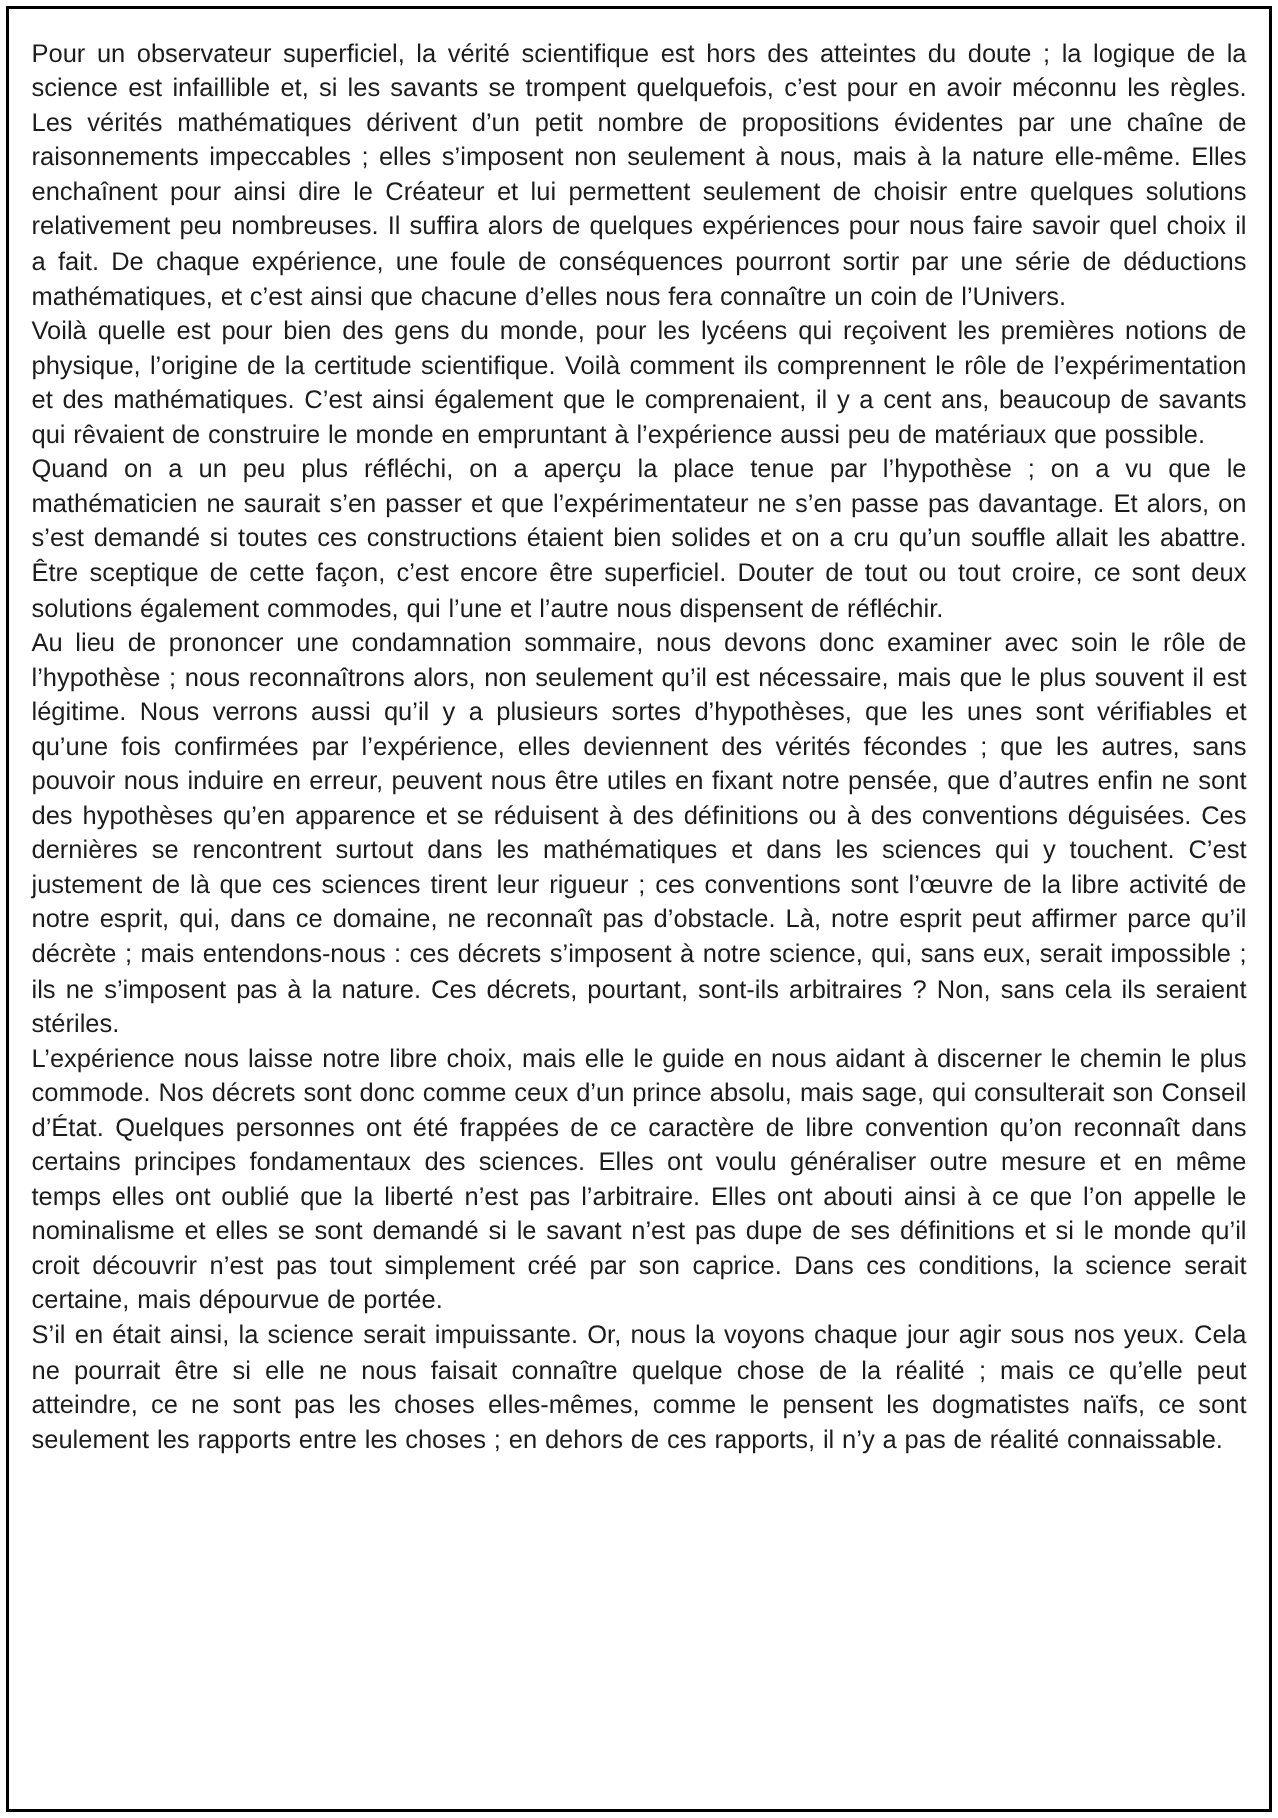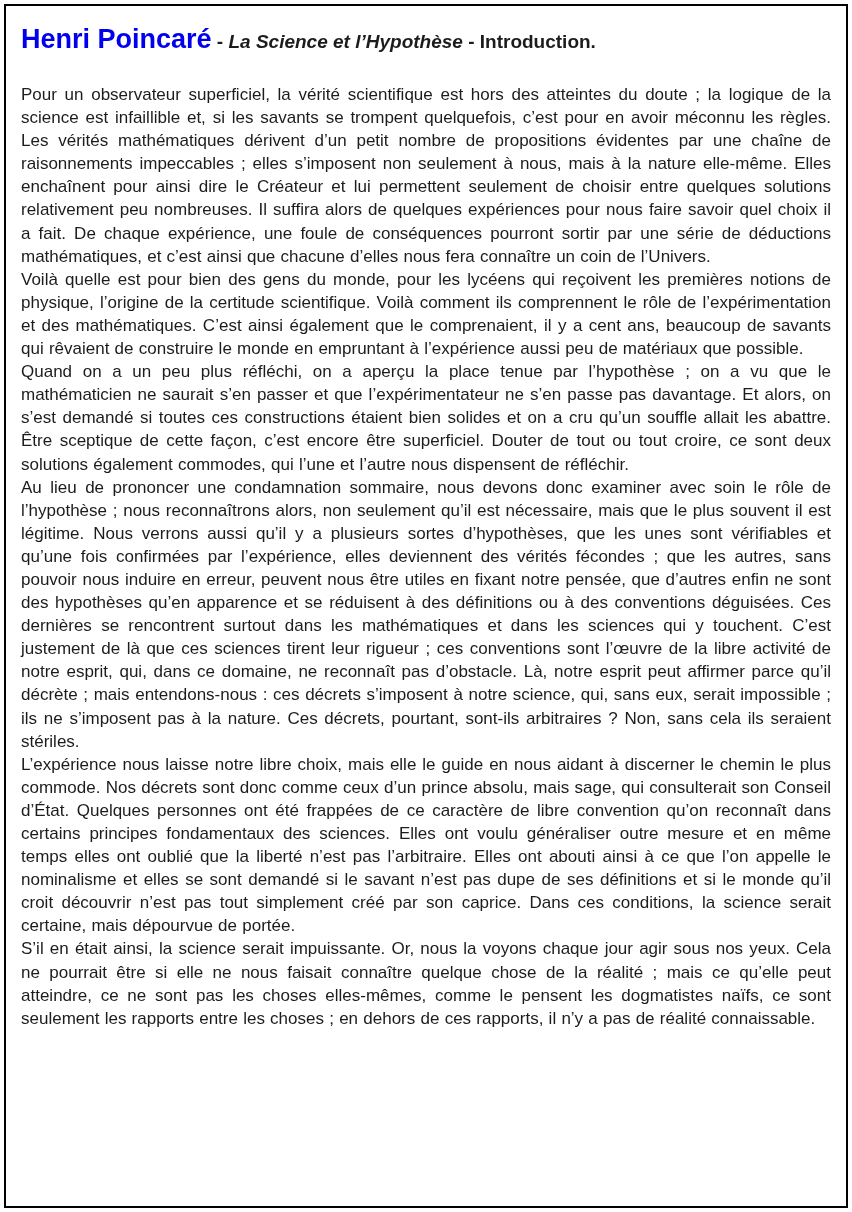--- a/index.html
+++ b/index.html
@@ -45,21 +45,20 @@
     text-align: justify;
     word-spacing: 0.5px;
   }
   .doc-body .italic {
   }
 </style>
 </head>
 <body>
 
 <div class="page">
-  <h1 class="title"><span class="author">Henri Poincaré</span><span class="sep"> - </span><span class="work">La Science et l’Hypothèse</span><span class="sep"> - </span><span class="section">Introduction.</span></h1>
 
   <div class="doc-body">
       <p><span>Pour un observateur superficiel, la vérité scientifique est hors des atteintes du doute ; la logique de la science est infaillible et, si les savants se trompent quelquefois, c’est pour en avoir méconnu les règles. Les vérités mathématiques dérivent d’un petit nombre de propositions évidentes par une chaîne de raisonnements impeccables ; elles s’imposent non seulement à nous, mais à la nature elle-même. Elles enchaînent pour ainsi dire le Créateur et lui permettent seulement de choisir entre quelques solutions relativement peu nombreuses. Il suffira alors de quelques expériences pour nous faire savoir quel choix il a fait. De chaque expérience, une foule de conséquences pourront sortir par une série de déductions mathématiques, et c’est ainsi que chacune d’elles nous fera connaître un coin de l’Univers.</span></p>
       <p><span>Voilà quelle est pour bien des gens du monde, pour les lycéens qui reçoivent les premières notions de physique, l’origine de la certitude scientifique. Voilà comment ils comprennent le rôle de l’expérimentation et des mathématiques. C’est ainsi également que le comprenaient, il y a cent ans, beaucoup de savants qui rêvaient de construire le monde en empruntant à l’expérience aussi peu de matériaux que possible.</span></p>
       <p><span>Quand on a un peu plus réfléchi, on a aperçu la place tenue par l’hypothèse ; on a vu que le mathématicien ne saurait s’en passer et que l’expérimentateur ne s’en passe pas davantage. Et alors, on s’est demandé si toutes ces constructions étaient bien solides et on a cru qu’un souffle allait les abattre. Être sceptique de cette façon, c’est encore être superficiel. Douter de tout ou tout croire, ce sont deux solutions également commodes, qui l’une et l’autre nous dispensent de réfléchir.</span></p>
       <p><span>Au lieu de prononcer une condamnation sommaire, nous devons donc examiner avec soin le rôle de l’hypothèse ; nous reconnaîtrons alors, non seulement qu’il est nécessaire, mais que le plus souvent il est légitime. Nous verrons aussi qu’il y a plusieurs sortes d’hypothèses, que les unes sont vérifiables et qu’une fois confirmées par l’expérience, elles deviennent des vérités fécondes ; que les autres, sans pouvoir nous induire en erreur, peuvent nous être utiles en fixant notre pensée, que d’autres enfin ne sont des hypothèses qu’en apparence et se réduisent à des définitions ou à des conventions déguisées. Ces dernières se rencontrent surtout dans les mathématiques et dans les sciences qui y touchent. C’est justement de là que ces sciences tirent leur rigueur ; ces conventions sont l’œuvre de la libre activité de notre esprit, qui, dans ce domaine, ne reconnaît pas d’obstacle. Là, notre esprit peut affirmer parce qu’il décrète ; mais entendons-nous : ces décrets s’imposent à </span><span class="italic">notre</span><span> science, qui, sans eux, serait impossible ; ils ne s’imposent pas à la nature. Ces décrets, pourtant, sont-ils arbitraires ? Non, sans cela ils seraient stériles.</span></p>
       <p><span>L’expérience nous laisse notre libre choix, mais elle le guide en nous aidant à discerner le chemin le plus commode. Nos décrets sont donc comme ceux d’un prince absolu, mais sage, qui consulterait son Conseil d’État. Quelques personnes ont été frappées de ce caractère de libre convention qu’on reconnaît dans certains principes fondamentaux des sciences. Elles ont voulu généraliser outre mesure et en même temps elles ont oublié que la liberté n’est pas l’arbitraire. Elles ont abouti ainsi à ce que l’on appelle le </span><span class="italic">nominalisme</span><span> et elles se sont demandé si le savant n’est pas dupe de ses définitions et si le monde qu’il croit découvrir n’est pas tout simplement créé par son caprice. Dans ces conditions, la science serait certaine, mais dépourvue de portée.</span></p>
       <p><span>S’il en était ainsi, la science serait impuissante. Or, nous la voyons chaque jour agir sous nos yeux. Cela ne pourrait être si elle ne nous faisait connaître quelque chose de la réalité ; mais ce qu’elle peut atteindre, ce ne sont pas les choses elles-mêmes, comme le pensent les dogmatistes naïfs, ce sont seulement les rapports entre les choses ; en dehors de ces rapports, il n’y a pas de réalité connaissable.</span></p>
     </div>
 </div>

